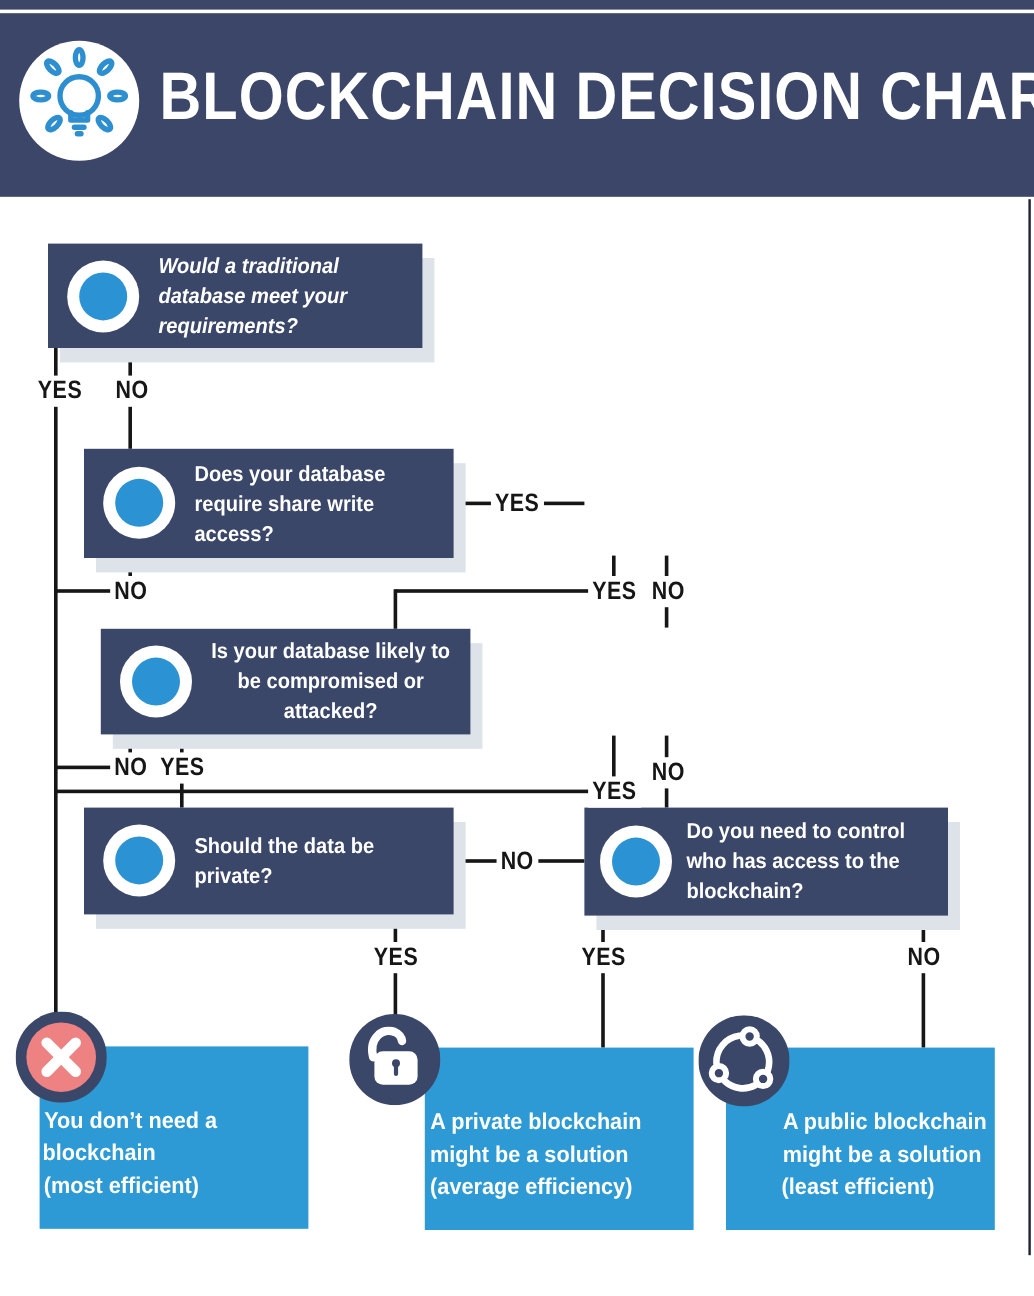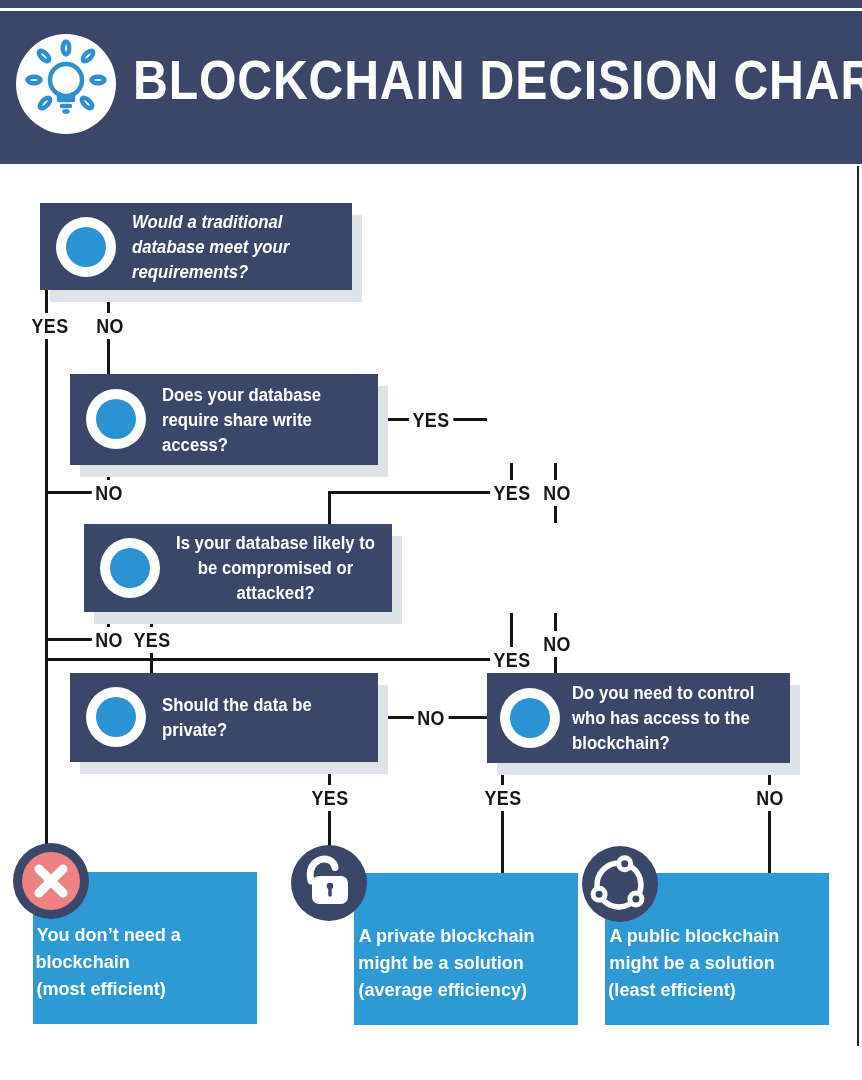--- a/index.html
+++ b/index.html
@@ -135,21 +135,21 @@
   <div class="rbox" style="left:33px;top:872px;">
     <div class="rline">You don’t need a</div>
     <div class="rline">blockchain</div>
     <div class="rline">(most efficient)</div>
   </div>
   <div class="rbox" style="left:318px;top:873px;margin-left:36px;">
     <div class="rline">A private blockchain</div>
     <div class="rline">might be a solution</div>
     <div class="rline">(average efficiency)</div>
   </div>
-  <div class="rbox" style="left:605px;top:873px;">
+  <div class="rbox" style="left:605px;top:873px;padding-left:43px;">
     <div class="rline">A public blockchain</div>
     <div class="rline">might be a solution</div>
     <div class="rline">(least efficient)</div>
   </div>
 
   <div class="ricon" style="left:13px;top:843px;">
     <svg width="76" height="76" viewBox="0 0 76 76">
       <circle cx="38" cy="38" r="38" fill="#3b4769"></circle>
       <circle cx="38" cy="38" r="29" fill="#ee8282"></circle>
       <path d="M26 26 L50 50 M50 26 L26 50" stroke="#ffffff" stroke-width="9" stroke-linecap="round"></path>

